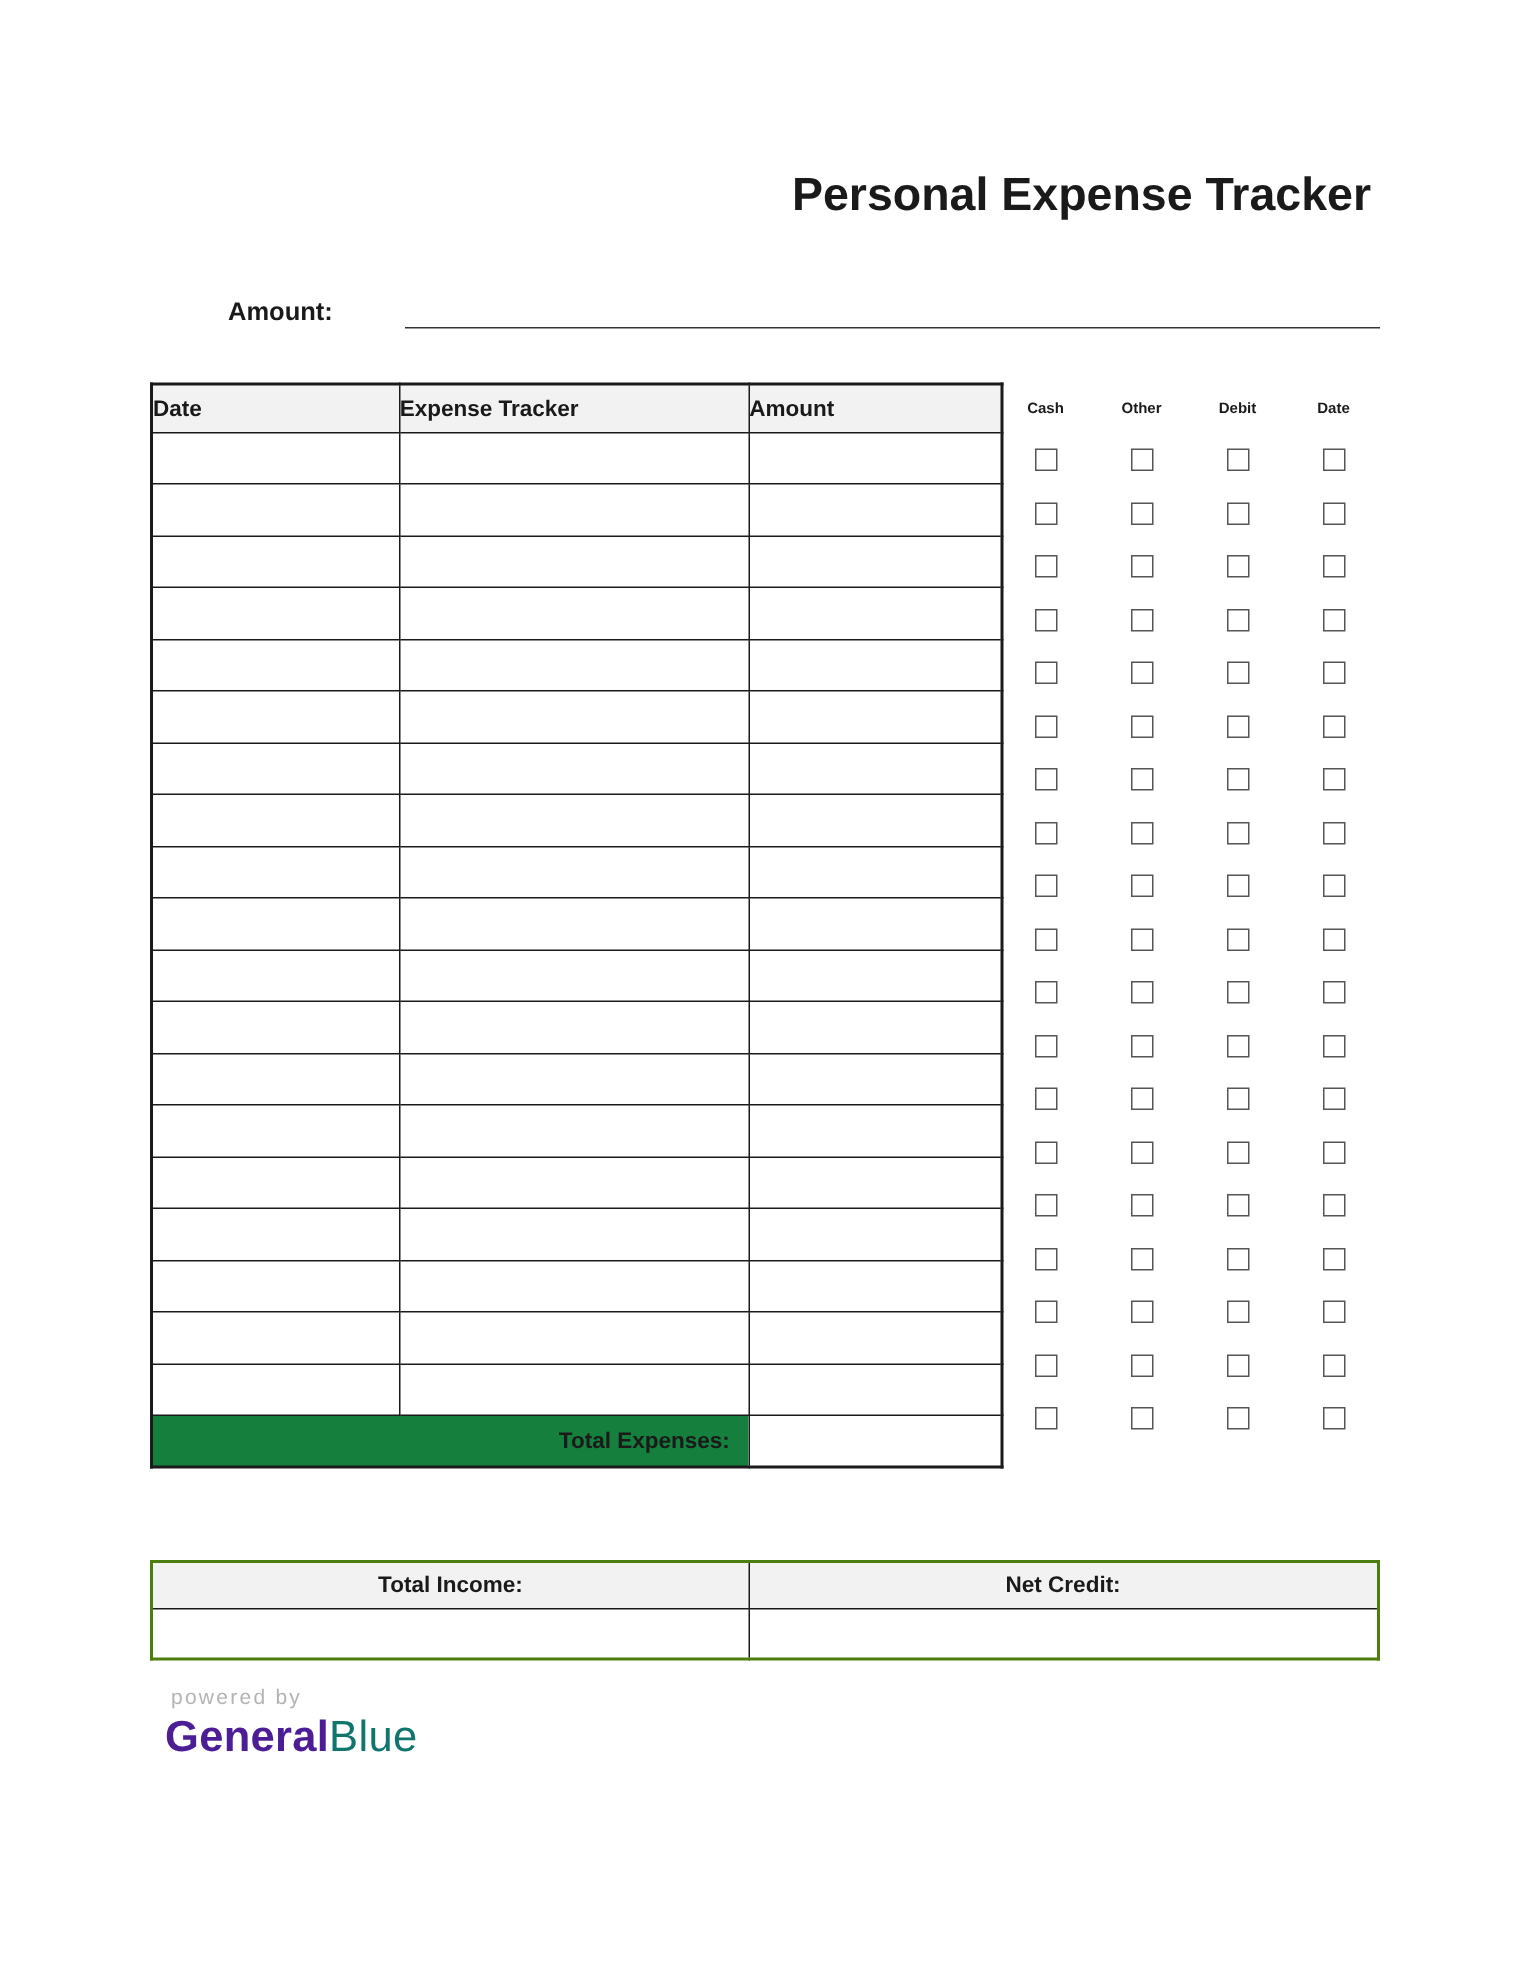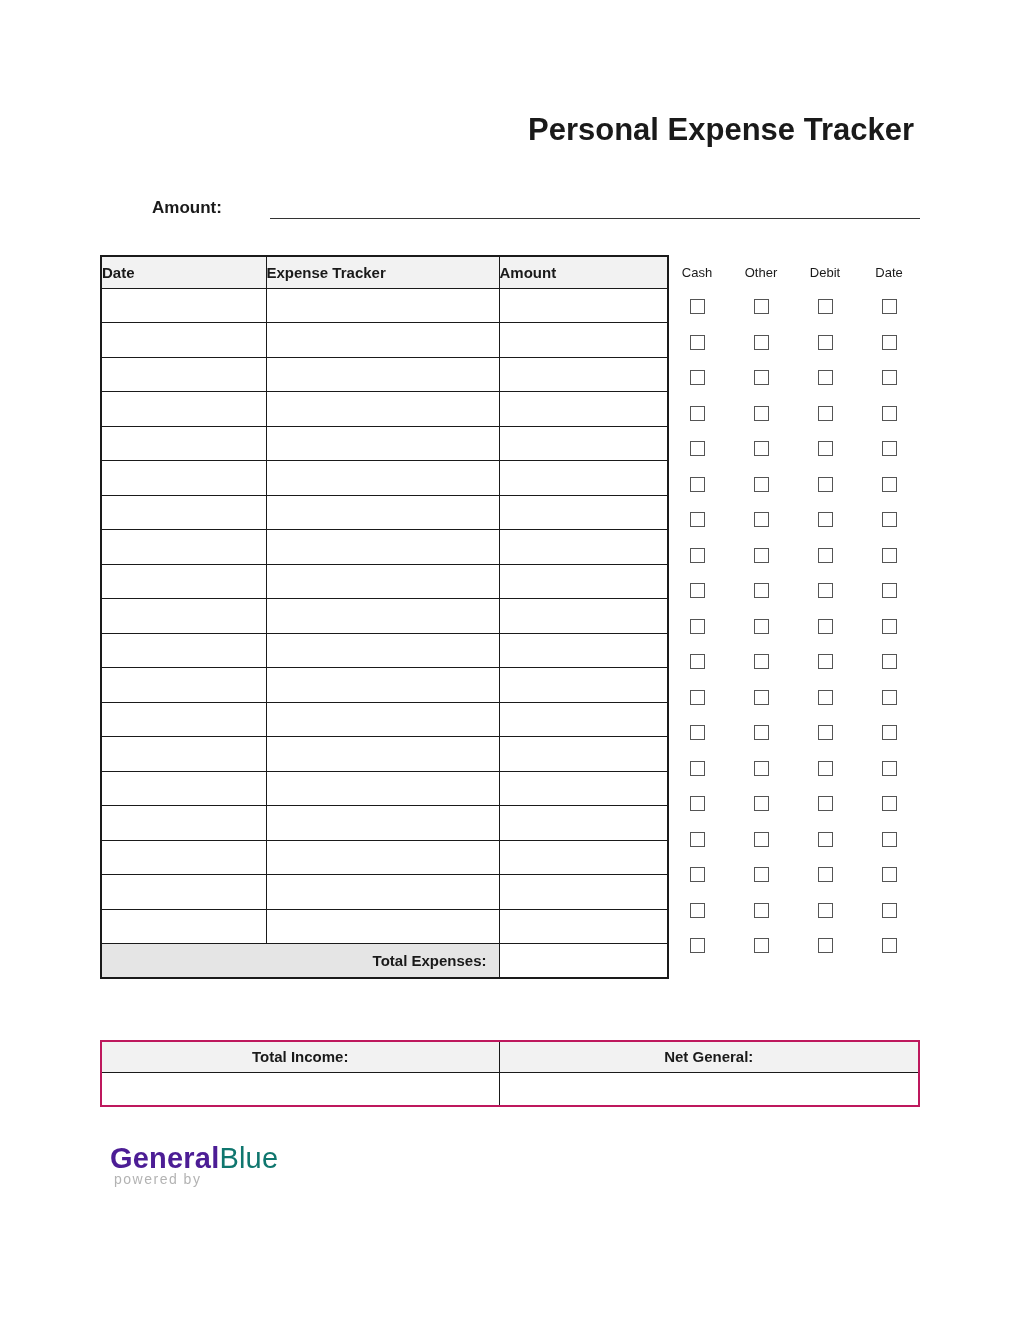--- a/index.html
+++ b/index.html
@@ -54,78 +54,77 @@
   .expense-table thead th {
     height: 32px;
     background: #f2f2f2;
     font-size: 15px;
     font-weight: bold;
     text-align: left;
   }
   .expense-table tbody td { height: 34.5px; background: #ffffff; }
   .expense-table tfoot td { height: 34px; }
   .total-label-cell {
-    background: #e5e5e5;
+    background: #15803d;
     text-align: right;
     padding-right: 12px;
     font-size: 15px;
     font-weight: bold;
   }
   .total-amount-cell { background: #ffffff; }
 
   
   .cb-area { position: absolute; left: 665px; top: 255px; width: 256px; }
   .cb-headers {
     display: grid;
     grid-template-columns: repeat(4, 64px);
     height: 34px;
     align-items: center;
   }
-  .cb-header { text-align: center; font-size: 13px; font-weight: normal; color: #1a1a1a; }
+  .cb-header { text-align: center; font-size: 10px; font-weight: bold; color: #1a1a1a; }
   .cb-grid {
     display: grid;
     grid-template-columns: repeat(4, 64px);
     grid-auto-rows: 35.5px;
   }
   .cb-cell { display: flex; align-items: center; justify-content: center; }
   .checkbox {
     width: 15px;
     height: 15px;
     border: 1.5px solid #555555;
     background: #ffffff;
     display: inline-block;
   }
 
   
   .summary-table {
     position: absolute;
     left: 100px;
     top: 1040px;
     width: 818px;
-    border: 2px solid #be185d;
+    border: 2px solid #4d7c0f;
   }
   .summary-table th, .summary-table td { border: 1px solid #1a1a1a; }
   .summary-table thead th {
     height: 31px;
     background: #f2f2f2;
     font-size: 15px;
     font-weight: bold;
     text-align: center;
   }
   .summary-table tbody td { height: 34px; background: #ffffff; }
 
   
   .powered-by {
     position: absolute;
     left: 114px;
     top: 1123px;
     font-size: 14px;
     letter-spacing: 1.5px;
     color: #b3b3b3;
-    margin-top: 48px;
   }
   .brand {
     position: absolute;
     left: 110px;
     top: 1142px;
     font-size: 29px;
     letter-spacing: 0.2px;
   }
   .brand-general { color: #4c1d95; font-weight: bold; }
   .brand-blue { color: #0f766e; }
@@ -498,21 +497,21 @@
   </div>
 
   <table class="summary-table">
     <colgroup>
       <col style="width:398px">
       <col style="width:420px">
     </colgroup>
     <thead>
       <tr>
         <th>Total Income:</th>
-        <th>Net General:</th>
+        <th>Net Credit:</th>
       </tr>
     </thead>
     <tbody>
       <tr>
         <td></td>
         <td></td>
       </tr>
     </tbody>
   </table>
 

